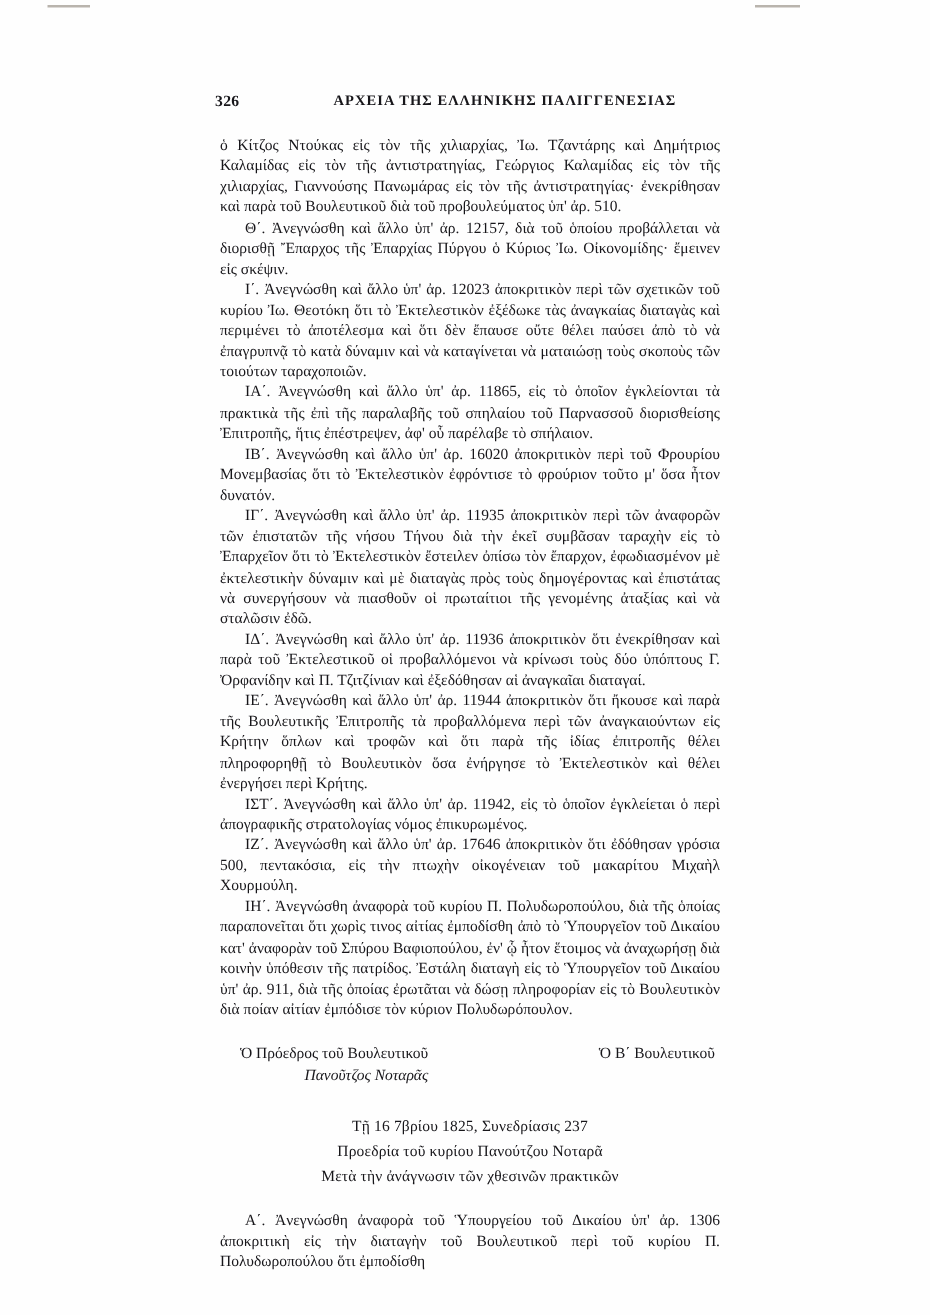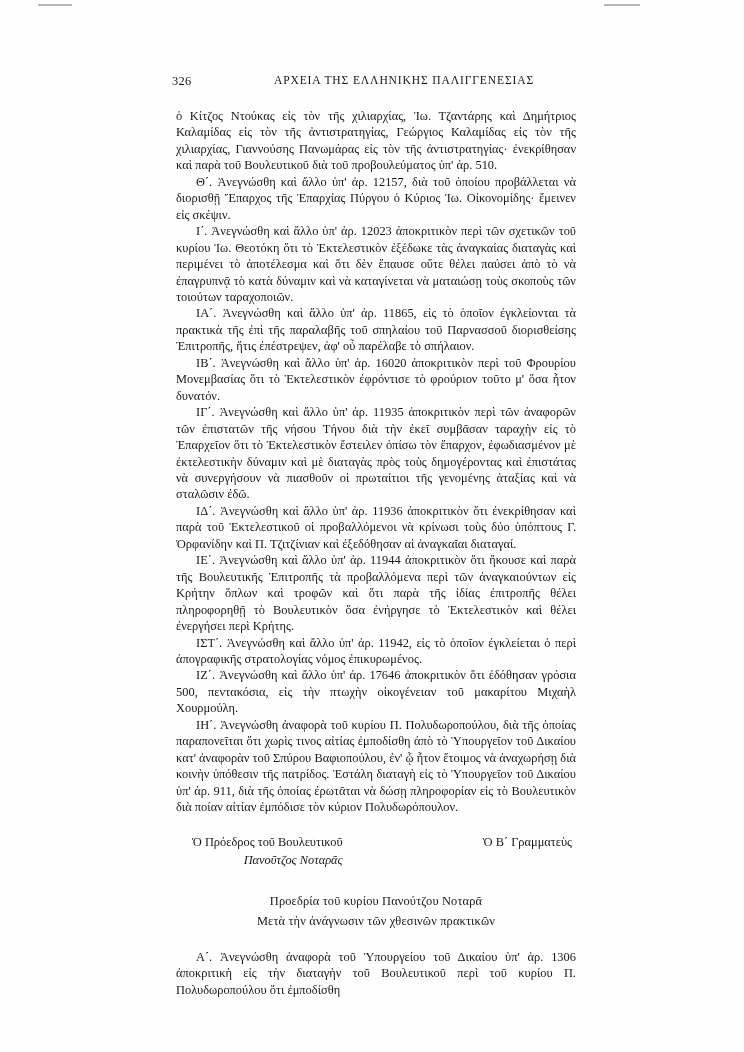--- a/index.html
+++ b/index.html
@@ -36,20 +36,21 @@
     left: 176px;
     top: 74px;
     width: 400px;
   }
 
   
   .runhead {
     position: relative;
     height: 26px;
     margin-bottom: 8px;
+    font-weight: bold;
   }
   .folio {
     position: absolute;
     left: -4px;
     top: 0;
     font-size: 12.5px;
     letter-spacing: 0.3px;
   }
   .runhead-title {
     position: absolute;
@@ -136,25 +137,26 @@
       <p class="para indent">ΙΖ΄. Ἀνεγνώσθη καὶ ἄλλο ὑπ' ἀρ. 17646 ἀποκριτικὸν ὅτι ἐδόθησαν γρόσια 500, πεντακόσια, εἰς τὴν πτωχὴν οἰκογένειαν τοῦ μακαρίτου Μιχαὴλ Χουρμούλη.</p>
       <p class="para indent">ΙΗ΄. Ἀνεγνώσθη ἀναφορὰ τοῦ κυρίου Π. Πολυδωροπούλου, διὰ τῆς ὁποίας παραπονεῖται ὅτι χωρὶς τινος αἰτίας ἐμποδίσθη ἀπὸ τὸ Ὑπουργεῖον τοῦ Δικαίου κατ' ἀναφορὰν τοῦ Σπύρου Βαφιοπούλου, ἐν' ᾧ ἦτον ἕτοιμος νὰ ἀναχωρήσῃ διὰ κοινὴν ὑπόθεσιν τῆς πατρίδος. Ἐστάλη διαταγὴ εἰς τὸ Ὑπουργεῖον τοῦ Δικαίου ὑπ' ἀρ. 911, διὰ τῆς ὁποίας ἐρωτᾶται νὰ δώσῃ πληροφορίαν εἰς τὸ Βουλευτικὸν διὰ ποίαν αἰτίαν ἐμπόδισε τὸν κύριον Πολυδωρόπουλον.</p>
     </div>
 
     <div class="signature">
       <span class="sig-left">
         <span>Ὁ Πρόεδρος τοῦ Βουλευτικοῦ</span>
         <span class="sig-name">Πανοῦτζος Νοταρᾶς</span>
       </span>
       <span class="sig-right">
-        <span>Ὁ Β΄ Γραμματεὺς</span>
+        <span>Ὁ Β΄ Βουλευτικοῦ</span>
       </span>
     </div>
 
     <div class="session">
+      <div>Τῇ 16 7βρίου 1825, Συνεδρίασις 237</div>
       <div>Προεδρία τοῦ κυρίου Πανούτζου Νοταρᾶ</div>
       <div>Μετὰ τὴν ἀνάγνωσιν τῶν χθεσινῶν πρακτικῶν</div>
     </div>
 
     <div class="after-session">
       <p class="para indent">Α΄. Ἀνεγνώσθη ἀναφορὰ τοῦ Ὑπουργείου τοῦ Δικαίου ὑπ' ἀρ. 1306 ἀποκριτικὴ εἰς τὴν διαταγὴν τοῦ Βουλευτικοῦ περὶ τοῦ κυρίου Π. Πολυδωροπούλου ὅτι ἐμποδίσθη</p>
     </div>
 
   </div>
 </div>

